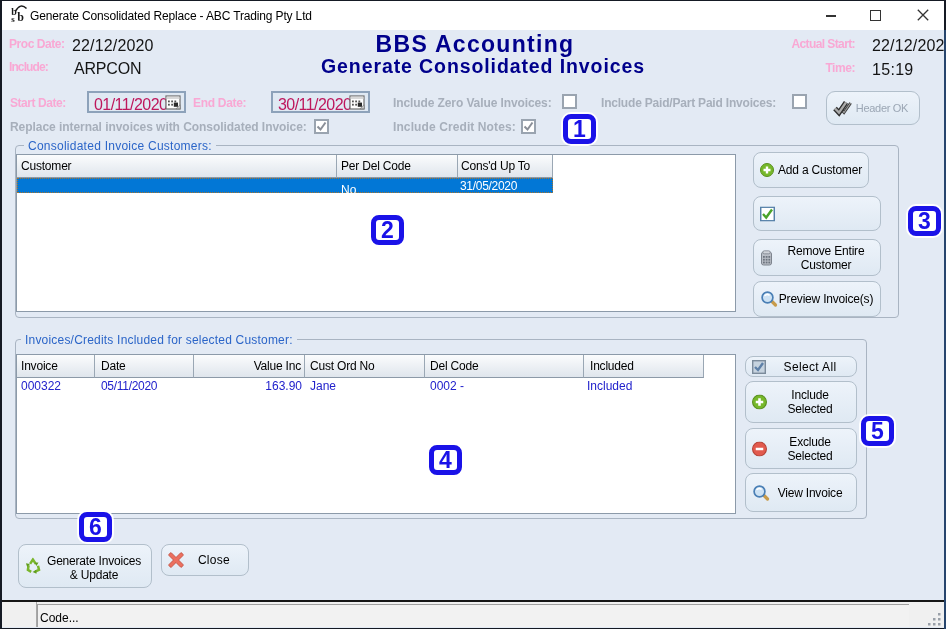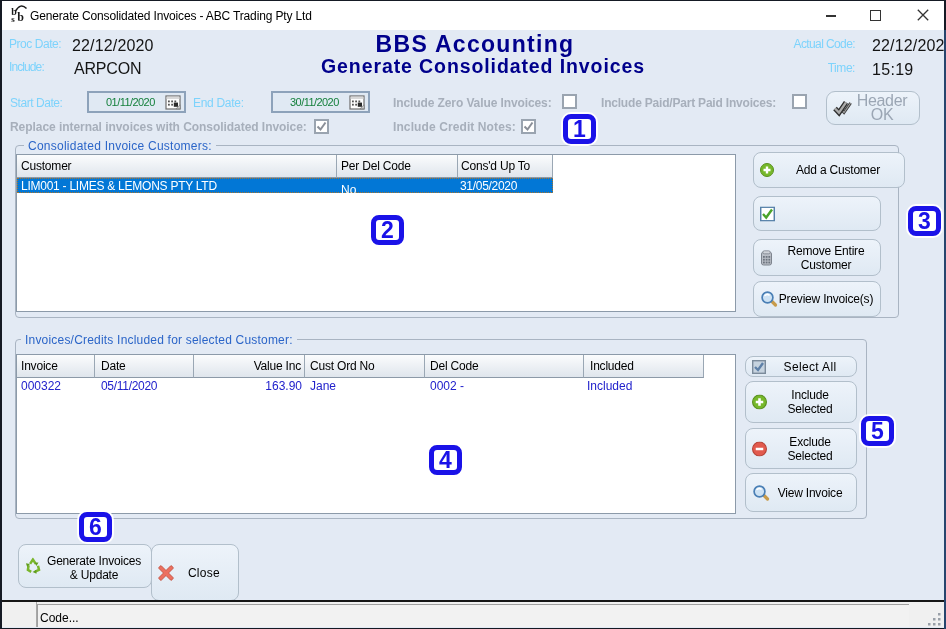--- a/index.html
+++ b/index.html
@@ -1,26 +1,26 @@
 <!DOCTYPE html>
 <html><head>
 <meta charset="utf-8">
 <style>
 * { margin:0; padding:0; box-sizing:border-box; }
 html,body { width:946px; height:629px; overflow:hidden; }
 body { background:#151a24; font-family:"Liberation Sans", sans-serif; position:relative; font-size:12px; }
 .abs { position:absolute; }
 #win { position:absolute; left:2px; top:1px; width:942px; height:627px; background:#e3eaf4; }
 #titlebar { position:absolute; left:2px; top:1px; width:942px; height:29px; background:#ffffff; }
-.blbl { position:absolute; font-weight:normal; font-size:12px; color:#7dd3fc; white-space:nowrap; letter-spacing:-0.45px; }
+.blbl { position:absolute; font-weight:bold; font-size:12px; color:#f9a8d4; white-space:nowrap; letter-spacing:-0.45px; }
 .val  { position:absolute; font-size:16px; color:#141414; white-space:nowrap; letter-spacing:0.15px; }
 .glbl { position:absolute; font-weight:bold; font-size:12px; color:#a7afbb; white-space:nowrap; letter-spacing:-0.1px; }
 .navy { position:absolute; color:#00008c; font-weight:bold; white-space:nowrap; }
 .dfield { position:absolute; width:99px; height:22px; background:#e0e9f3; border:2px solid #8da2ba; }
-.dfield span { position:absolute; left:17px; top:3px; font-size:11px; color:#15803d; letter-spacing:-0.55px; }
+.dfield span { position:absolute; left:5px; top:3px; font-size:16px; color:#be185d; letter-spacing:-0.55px; }
 .dfield svg { position:absolute; right:2px; top:1px; }
 .cb { position:absolute; width:15px; height:15px; background:#fff; border:2px solid #9aa4b0; }
 .group { position:absolute; border:1px solid #a9b4c2; border-radius:4px; }
 .glab { position:absolute; top:-7px; background:#e3eaf4; color:#2b65c8; font-size:12px; padding:0 4px; white-space:nowrap; letter-spacing:-0.1px; }
 .lv { position:absolute; background:#fff; border:1px solid #8c9aa9; }
 .hrow { position:absolute; top:0; height:23px; background:linear-gradient(#fbfcfd,#dfe5ec); border-right:1px solid #9aa7b4; border-bottom:1px solid #8c99a7; }
 .hrow span { position:absolute; top:4px; font-size:12px; color:#000; white-space:nowrap; letter-spacing:-0.2px; }
 .btn { position:absolute; background:linear-gradient(#edf3fa,#dfe9f3); border:1px solid #b2bfcb; border-radius:8px; color:#000; }
 .btn .t { position:absolute; left:20px; right:2px; top:0; bottom:0; display:flex; align-items:center; justify-content:center; text-align:center; font-size:12px; line-height:14px; letter-spacing:-0.2px; }
 .btn svg { position:absolute; left:6px; top:50%; transform:translateY(-50%); }
@@ -33,35 +33,35 @@
 <body>
 <div id="win"></div>
 <div class="abs" style="left:944px;top:30px;width:2px;height:599px;background:#27456d;z-index:10"></div>
 <div id="titlebar">
   <svg class="abs" style="left:8px;top:3px" width="18" height="20" viewBox="0 0 18 20">
     <text x="1.2" y="11" font-family="Liberation Serif" font-weight="bold" font-size="10" fill="#1a1a1a">b</text>
     <text x="1.2" y="18.3" font-family="Liberation Serif" font-weight="bold" font-size="9" fill="#1a1a1a">s</text>
     <text x="7.3" y="16.6" font-family="Liberation Serif" font-weight="bold" font-size="12" fill="#1a1a1a">b</text>
     <path d="M5.5,7 Q10.5,-1.5 16.5,4.5" fill="none" stroke="#1a1a1a" stroke-width="1.5"></path>
   </svg>
-  <div class="abs" style="left:28px;top:8px;font-size:12px;color:#000;letter-spacing:-0.15px;white-space:nowrap">Generate Consolidated Invoices - ABC Trading Pty Ltd</div>
+  <div class="abs" style="left:28px;top:8px;font-size:12px;color:#000;letter-spacing:-0.15px;white-space:nowrap">Generate Consolidated Replace - ABC Trading Pty Ltd</div>
   <div class="abs" style="left:823.5px;top:14px;width:10.5px;height:1.6px;background:#333"></div>
   <div class="abs" style="left:868px;top:8.5px;width:11px;height:11px;border:1.3px solid #333"></div>
   <svg class="abs" style="left:915px;top:8px" width="12" height="12" viewBox="0 0 12 12">
       <path d="M0.8,0.8 L11.2,11.2 M11.2,0.8 L0.8,11.2" stroke="#333" stroke-width="1.3"></path>
     </svg>
 </div>
 
 <div class="blbl" style="left:9px;top:37px">Proc Date:</div>
 <div class="val" style="left:72px;top:37px">22/12/2020</div>
 <div class="blbl" style="left:9px;top:60px;letter-spacing:-0.9px">Include:</div>
 <div class="val" style="left:74px;top:60px;letter-spacing:-0.2px">ARPCON</div>
 <div class="navy" style="left:2px;top:31px;width:946px;text-align:center;font-size:23px;letter-spacing:1.3px">BBS Accounting</div>
 <div class="navy" style="left:10px;top:55px;width:946px;text-align:center;font-size:19.5px;letter-spacing:0.9px">Generate Consolidated Invoices</div>
-<div class="blbl" style="left:755px;top:37px;width:100px;text-align:right;letter-spacing:-0.6px">Actual Code:</div>
+<div class="blbl" style="left:755px;top:37px;width:100px;text-align:right;letter-spacing:-0.6px">Actual Start:</div>
 <div class="val" style="left:872px;top:37px">22/12/2020</div>
 <div class="blbl" style="left:755px;top:61px;width:100px;text-align:right">Time:</div>
 <div class="val" style="left:872px;top:61px;letter-spacing:0.3px">15:19</div>
 
 <div class="blbl" style="left:10px;top:96px">Start Date:</div>
 <div class="dfield" style="left:87px;top:91px">
     <span>01/11/2020</span>
   <svg width="17" height="17" viewBox="0 0 17 17">
       <rect x="1" y="2" width="14" height="13" fill="#fdfdfd" stroke="#6e6e6e" stroke-width="1.2"></rect>
       <rect x="1.6" y="2.6" width="12.8" height="2.4" fill="#d8d8d8"></rect>
@@ -98,21 +98,21 @@
 <div class="glbl" style="left:601px;top:96px;letter-spacing:-0.2px">Include Paid/Part Paid Invoices:</div>
 <div class="cb" style="left:792px;top:94px"></div>
 
 <div class="btn" style="left:826px;top:91px;width:94px;height:34px;border-radius:9px">
   <svg width="20" height="19" viewBox="0 0 20 19" style="left:5px">
     <path d="M8.7,10.5 L12,14 L18.6,4.5" fill="none" stroke="#3a3a3a" stroke-width="3"></path>
     <path d="M8.7,10.5 L12,14 L18.6,4.5" fill="none" stroke="#9d9d9d" stroke-width="1.2"></path>
     <path d="M3,10 L7,14.2 L14,3.8" fill="none" stroke="#303030" stroke-width="5"></path>
     <path d="M3,10 L7,14.2 L14,3.8" fill="none" stroke="#ababab" stroke-width="2.4"></path>
   </svg>
-  <div class="t" style="color:#9ba6b4;font-size:16px;letter-spacing:-0.3px">Header OK</div>
+  <div class="t" style="color:#9ba6b4;font-size:11px;letter-spacing:-0.3px">Header OK</div>
 </div>
 
 <div class="glbl" style="left:10px;top:120px;letter-spacing:-0.05px">Replace internal invoices with Consolidated Invoice:</div>
 <div class="cb" style="left:314px;top:119px"><svg width="11" height="11" viewBox="0 0 11 11">
       <path d="M1.5,5.5 L4.5,8.5 L9.5,1.5" fill="none" stroke="#8a8f98" stroke-width="2"></path>
     </svg></div>
 <div class="glbl" style="left:393px;top:120px;letter-spacing:0.1px">Include Credit Notes:</div>
 <div class="cb" style="left:521px;top:119px"><svg width="11" height="11" viewBox="0 0 11 11">
       <path d="M1.5,5.5 L4.5,8.5 L9.5,1.5" fill="none" stroke="#8a8f98" stroke-width="2"></path>
     </svg></div>
@@ -124,27 +124,26 @@
   <div class="hrow" style="left:0;width:320px">
       <span style="left:4px">Customer</span>
     </div>
   <div class="hrow" style="left:320px;width:121px">
       <span style="left:4px">Per Del Code</span>
     </div>
   <div class="hrow" style="left:441px;width:95px">
       <span style="left:3px">Cons'd Up To</span>
     </div>
   <div class="abs" style="left:0;top:23px;width:536px;height:15px;background:#0277d6;outline:1px dotted #a8742c;outline-offset:-1px">
-    <span class="rowtxt" style="left:4px;top:1px;letter-spacing:-0.25px">LIM001 - LIMES &amp; LEMONS PTY LTD</span>
     <span class="rowtxt" style="left:324px;top:5px">No</span>
     <span class="rowtxt" style="left:443px;top:1px;letter-spacing:-0.3px">31/05/2020</span>
   </div>
 </div>
 
-<div class="btn" style="left:753px;top:152px;width:152px;height:36px">
+<div class="btn" style="left:753px;top:152px;width:116px;height:36px">
   <svg width="14" height="14" viewBox="0 0 14 14">
       <circle cx="7" cy="7" r="6.5" fill="#76b82a"></circle>
       <circle cx="7" cy="7" r="6.5" fill="none" stroke="#5a9020" stroke-width="1"></circle>
       <path d="M7,3.5 V10.5 M3.5,7 H10.5" stroke="#fff" stroke-width="2.4"></path>
     </svg>
   <div class="t">Add a Customer</div>
 </div>
 <div class="btn" style="left:753px;top:196px;width:128px;height:35px">
   <svg width="15" height="15" viewBox="0 0 15 15">
       <rect x="0.7" y="0.7" width="13.6" height="13.6" fill="#fff" stroke="#5580a8" stroke-width="1.5"></rect>
@@ -250,21 +249,21 @@
       <path d="M6.2,14.3 L2.9,12.4 L3.6,7.8"></path>
     </g>
     <g fill="#609e1e">
       <path d="M9.6,5.2 L13.5,5 L11.4,8.6 Z"></path>
       <path d="M11.2,12.2 L11.6,16.2 L7.6,14.4 Z"></path>
       <path d="M2.2,9.6 L4.9,6.6 L0.9,5.8 Z"></path>
     </g>
   </svg>
   <div class="t" style="line-height:14px;padding-top:4px">Generate Invoices<br>&amp; Update</div>
 </div>
-<div class="btn" style="left:151px;top:544px;width:88px;height:57px">
+<div class="btn" style="left:161px;top:544px;width:88px;height:32px">
   <svg width="16" height="16" viewBox="0 0 16 16">
       <path d="M3.4,0.9 L8,5.5 L12.6,0.9 Q13.4,0.5 14,1.2 L14.9,2.2 Q15.5,2.9 15,3.5 L10.5,8 L15,12.5 Q15.5,13.1 14.9,13.8 L14,14.8 Q13.4,15.5 12.6,15.1 L8,10.5 L3.4,15.1 Q2.6,15.5 2,14.8 L1.1,13.8 Q0.5,13.1 1,12.5 L5.5,8 L1,3.5 Q0.5,2.9 1.1,2.2 L2,1.2 Q2.6,0.5 3.4,0.9 Z" fill="#ec6f5f" stroke="#c2503f" stroke-width="0.9"></path>
     </svg>
   <div class="t" style="letter-spacing:0.3px">Close</div>
 </div>
 
 <div class="co" style="left:563px;top:114px">1</div>
 <div class="co" style="left:371px;top:215px">2</div>
 <div class="co" style="left:908px;top:206px">3</div>
 <div class="co" style="left:429px;top:445px">4</div>

